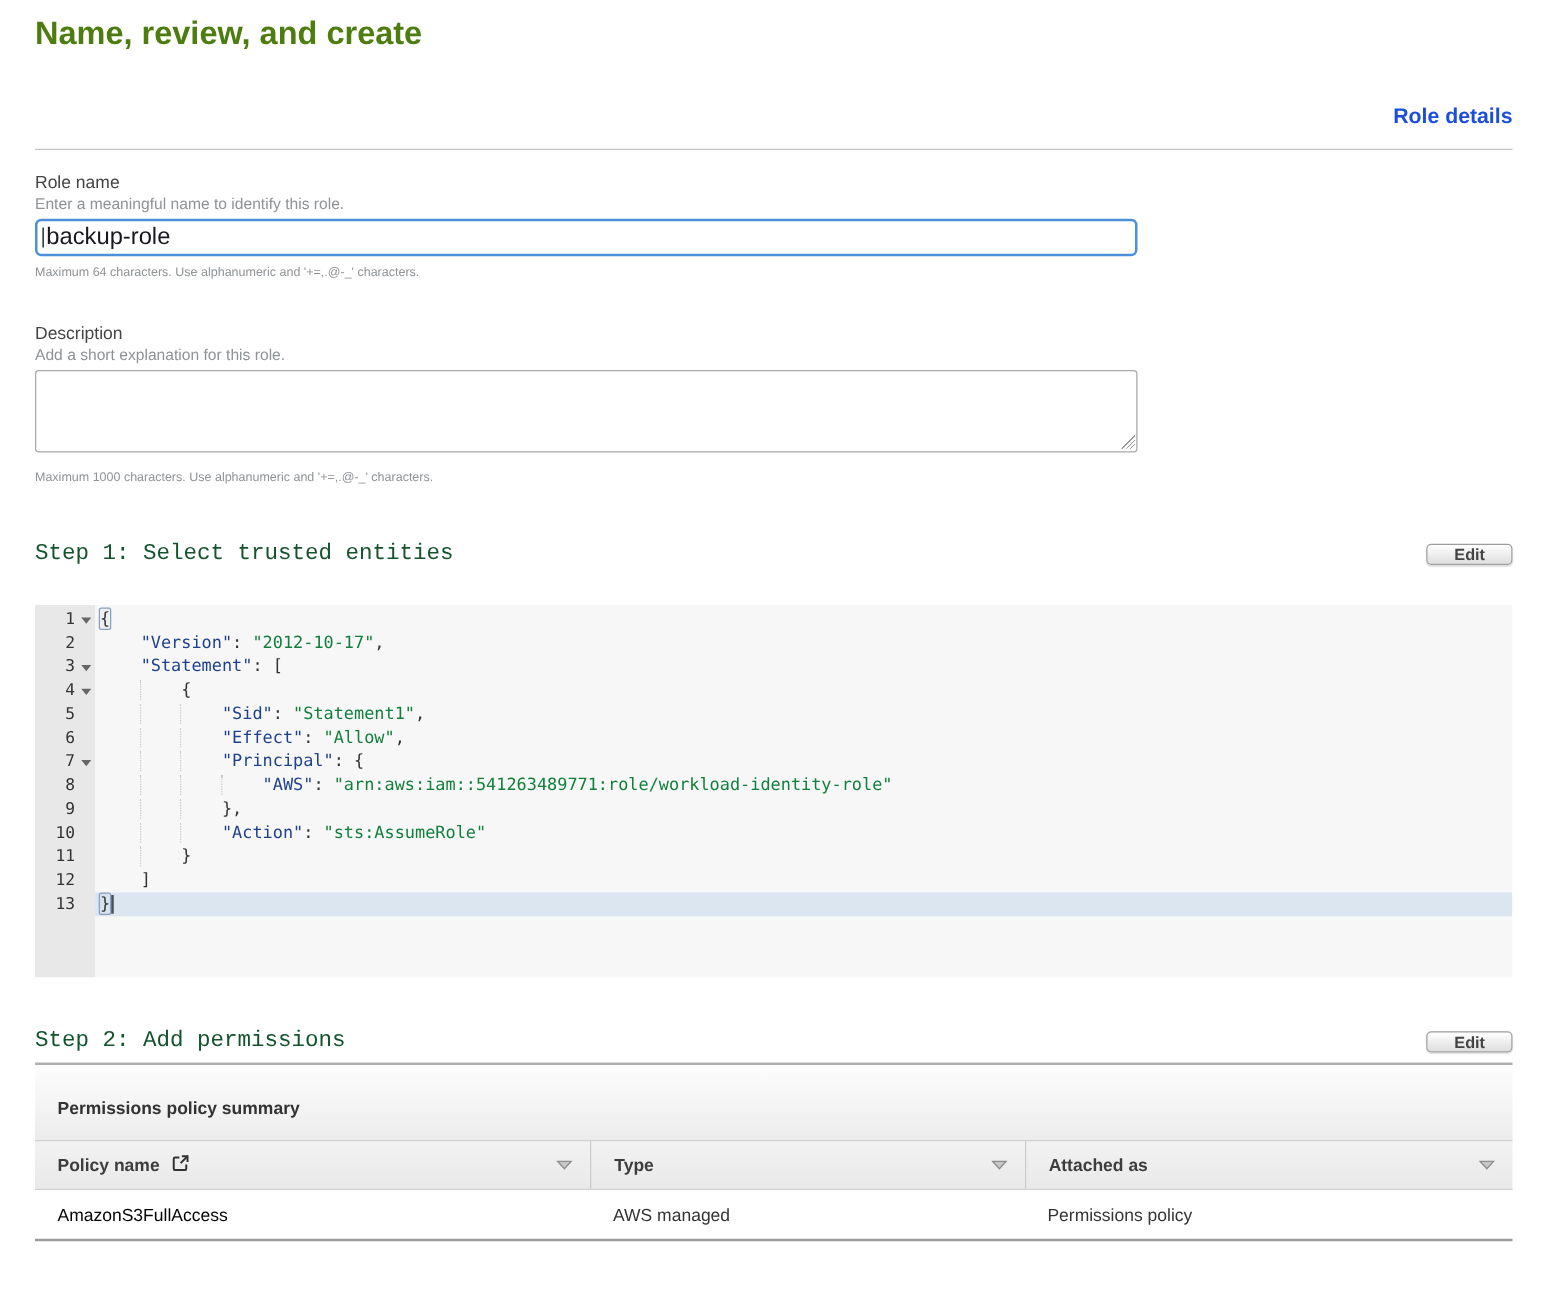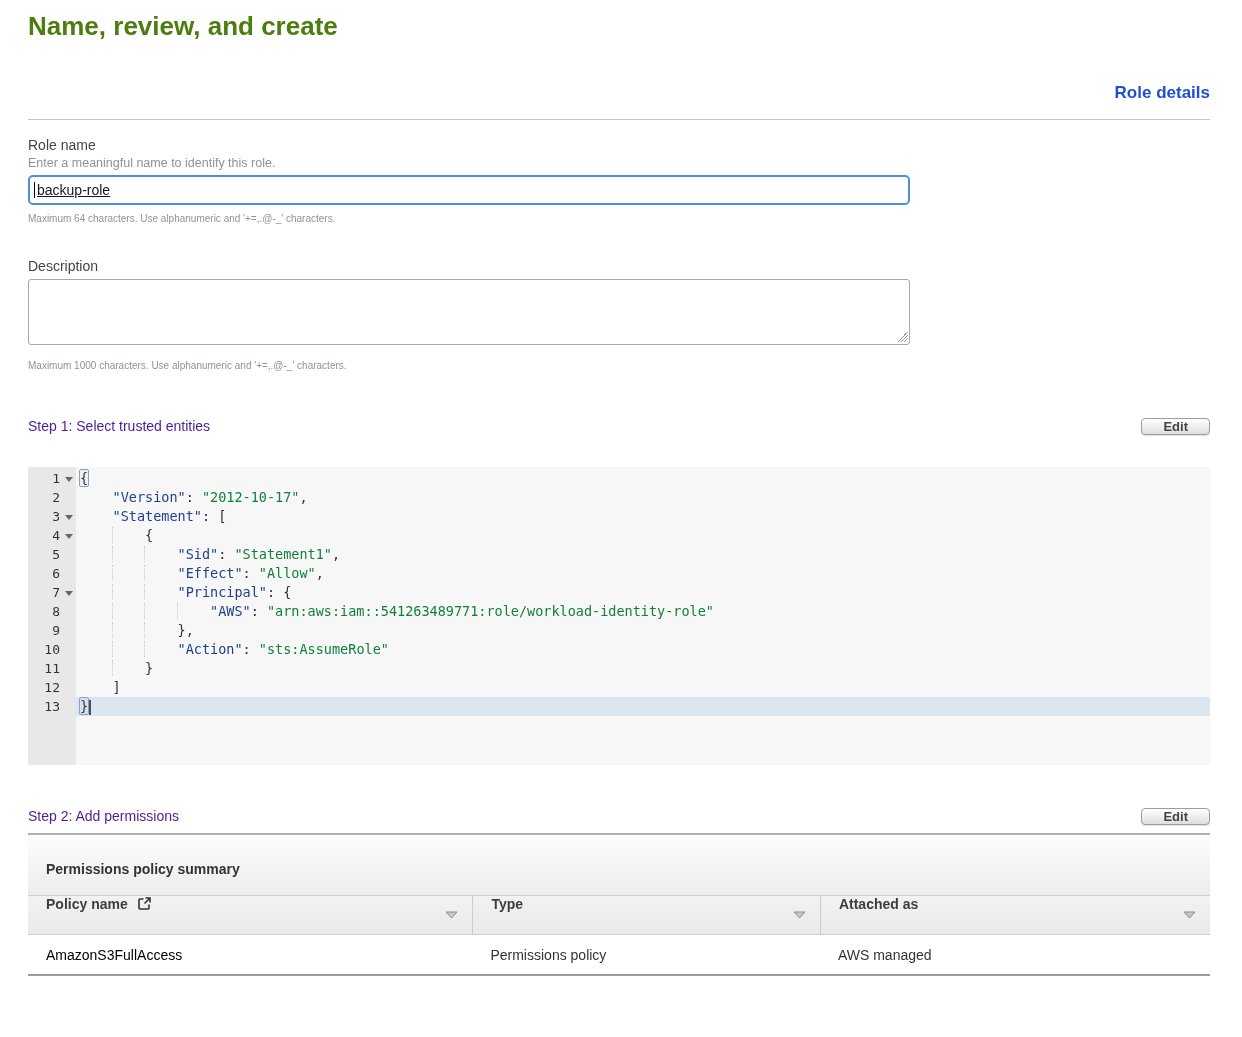--- a/index.html
+++ b/index.html
@@ -35,22 +35,22 @@
     font-size: 12.5px; line-height: 15px; color: #8f9396; margin-top: 2px;
   }
   .field-constraint {
     font-size: 10px; line-height: 15px; color: #8f9396; margin-top: 6px;
   }
   .input-wrap { position: relative; width: 882px; margin-top: 4px; }
   .text-input {
     width: 882px; height: 30px;
     border: 2px solid #4d90d9; border-radius: 5px;
     font-family: "Liberation Sans", sans-serif;
-    font-size: 14px; color: #18191f; padding: 0 8px 0 7px;
-    outline: none; background: #fff; display: block; text-decoration: underline;
+    font-size: 19px; color: #18191f; padding: 0 8px 0 7px;
+    outline: none; background: #fff; display: block;
   }
   .input-caret {
     position: absolute; left: 6px; top: 7px;
     width: 1px; height: 16px; background: #000;
   }
   .desc-wrap { position: relative; width: 882px; margin-top: 4px; }
   .textarea {
     width: 882px; height: 66px;
     border: 1px solid #a9a9a9; border-radius: 3px;
     font-family: "Liberation Sans", sans-serif; font-size: 14px;
@@ -65,22 +65,23 @@
         transparent 80%, #9a9a9a 80%, #9a9a9a 85%, transparent 85%);
   }
   .description-block { margin-top: 32px; }
 
   
   .step-header {
     display: flex; align-items: center; justify-content: space-between;
     margin-top: 42px;
   }
   .step-heading {
-    font-size: 14px; line-height: 22px; font-weight: 400; color: #4c1d95;
+    font-size: 18px; line-height: 22px; font-weight: 400; color: #14532d;
     margin: 0;
+    font-family: Liberation Mono, monospace;
   }
   .edit-button {
     font-family: "Liberation Sans", sans-serif;
     font-size: 13px; font-weight: 700; color: #444;
     background: linear-gradient(to bottom, #ffffff, #dedede);
     border: 1px solid #9d9d9d; border-radius: 4px;
     padding: 0 21px; cursor: pointer;
     box-shadow: 0 1px 1px rgba(0,0,0,0.12);
   }
 
@@ -136,21 +137,21 @@
     font-size: 14px; color: #333; padding: 26px 0 0 18px; font-weight: bold;
   }
   .perm-table { width: 100%; }
   .thead {
     display: grid; grid-template-columns: 37.6% 29.4% 33%;
     background: linear-gradient(to bottom, #f2f2f2, #e9e9e9);
     border-top: 1px solid #cfcfcf; border-bottom: 1px solid #cfcfcf;
     height: 40px;
   }
   .th {
-    display: flex; position: relative;
+    display: flex; align-items: center; position: relative;
     padding: 0 14px 0 18px; font-size: 14px; font-weight: 700; color: #3d3d3d;
   }
   .th + .th { border-left: 1px solid #cccccc; }
   .th-label { margin-right: 7px; }
   .th-filter { margin-left: auto; cursor: pointer; display: flex; align-items: center; }
   .ext-icon { display: inline-block; margin-left: 2px; }
   .trow {
     display: grid; grid-template-columns: 37.6% 29.4% 33%;
     background: #fff; height: 41px;
     border-bottom: 2px solid #9c9c9c;
@@ -177,20 +178,21 @@
       <div class="field-help">Enter a meaningful name to identify this role.</div>
       <div class="input-wrap">
         <input class="text-input" type="text" value="backup-role" style="">
         <div class="input-caret"></div>
       </div>
       <div class="field-constraint">Maximum 64 characters. Use alphanumeric and '+=,.@-_' characters.</div>
     </div>
 
     <div class="description-block">
       <label class="field-label" style="margin-top:0">Description</label>
+      <div class="field-help">Add a short explanation for this role.</div>
       <div class="desc-wrap">
         <textarea class="textarea" style=""></textarea>
         <div class="resize-handle"></div>
       </div>
       <div class="field-constraint" style="margin-top:13px">Maximum 1000 characters. Use alphanumeric and '+=,.@-_' characters.</div>
     </div>
   </section>
 
   <section>
     <div class="step-header">
@@ -271,20 +273,20 @@
                 <path d="M1 1h11L6.5 7z" fill="#c7c7c7" stroke="#8e8e8e" stroke-width="1"></path>
               </svg>
             </span>
           </div>
         </div>
       <div>
           <div class="trow">
             <div class="td">
               <a class="policy-link" href="#">AmazonS3FullAccess</a>
             </div>
+            <div class="td">AWS managed</div>
             <div class="td">Permissions policy</div>
-            <div class="td">AWS managed</div>
           </div>
         </div>
     </div>
   </section>
 
 </div>
 
 </body></html>

